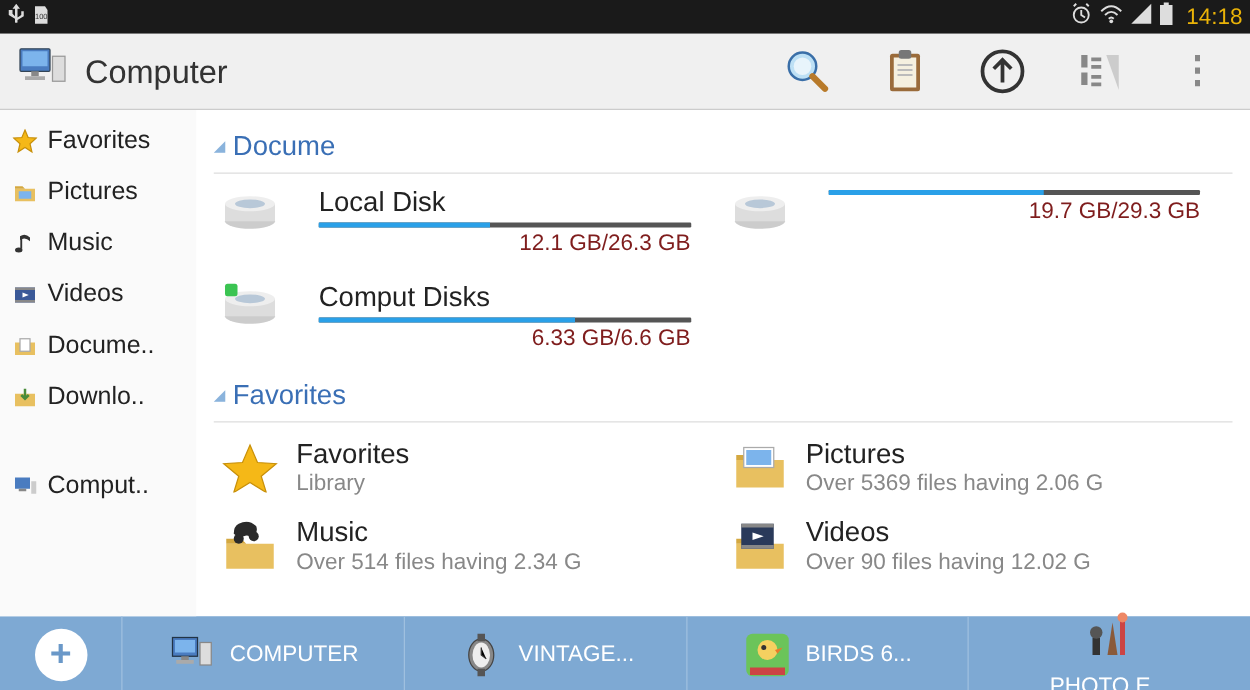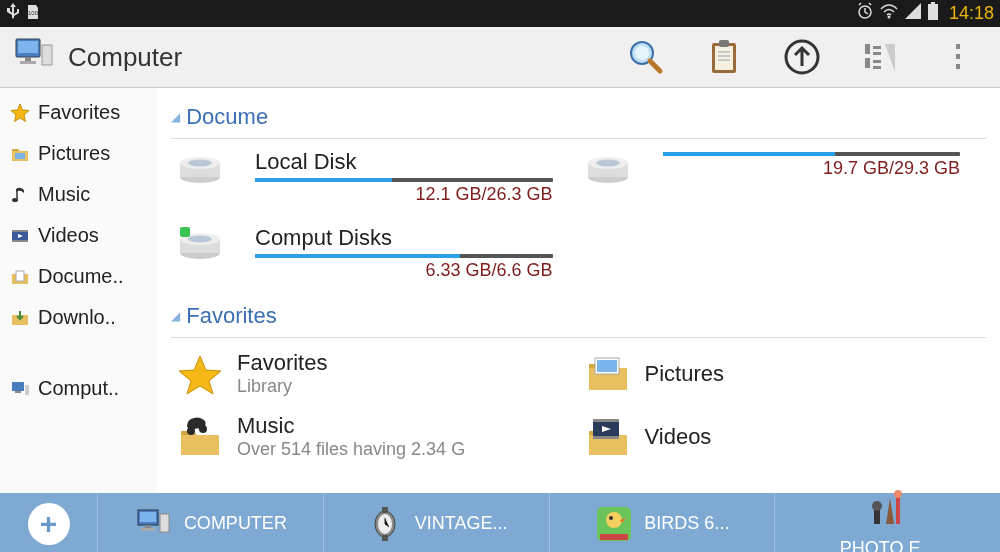--- a/index.html
+++ b/index.html
@@ -279,20 +279,21 @@
       </div>
       <div class="lib">
         <span class="ico"><svg width="46" height="40" viewBox="0 0 46 40">
               <path d="M4 14 H42 V36 H4 Z" fill="#e8c060"></path>
               <path d="M4 10 H16 L20 14 H4 Z" fill="#d4a840"></path>
               <rect x="10" y="4" width="24" height="16" fill="#fff" stroke="#aaa"></rect>
               <rect x="12" y="6" width="20" height="12" fill="#7cb4ec"></rect>
             </svg></span>
         <div>
           <div class="name">Pictures</div>
+          <div class="sub">Over 5369 files having 2.06 G</div>
         </div>
       </div>
       <div class="lib">
         <span class="ico"><svg width="46" height="40" viewBox="0 0 46 40">
               <path d="M4 18 H42 V38 H4 Z" fill="#e8c060"></path>
               <path d="M4 14 H16 L20 18 H4 Z" fill="#d4a840"></path>
               <path d="M14 2 Q22 -2 28 4 Q30 10 24 14 Q22 10 18 12 Q14 14 10 10 Q10 4 14 2 Z" fill="#2a2a2a"></path>
               <circle cx="14" cy="14" r="4" fill="#2a2a2a"></circle>
               <circle cx="26" cy="12" r="4" fill="#2a2a2a"></circle>
             </svg></span>
@@ -305,20 +306,21 @@
         <span class="ico"><svg width="46" height="40" viewBox="0 0 46 40">
               <path d="M4 18 H42 V38 H4 Z" fill="#e8c060"></path>
               <path d="M4 14 H16 L20 18 H4 Z" fill="#d4a840"></path>
               <rect x="8" y="2" width="26" height="20" fill="#2a3a5a"></rect>
               <rect x="8" y="2" width="26" height="3" fill="#888"></rect>
               <rect x="8" y="19" width="26" height="3" fill="#888"></rect>
               <path d="M17 9 L26 12 L17 15 Z" fill="#fff"></path>
             </svg></span>
         <div>
           <div class="name">Videos</div>
+          <div class="sub">Over 90 files having 12.02 G</div>
         </div>
       </div>
     </div>
   </div>
 </div>
 
 <div class="bottombar">
   <div class="plus-btn">
     <div class="plus-circle">+</div>
   </div>

